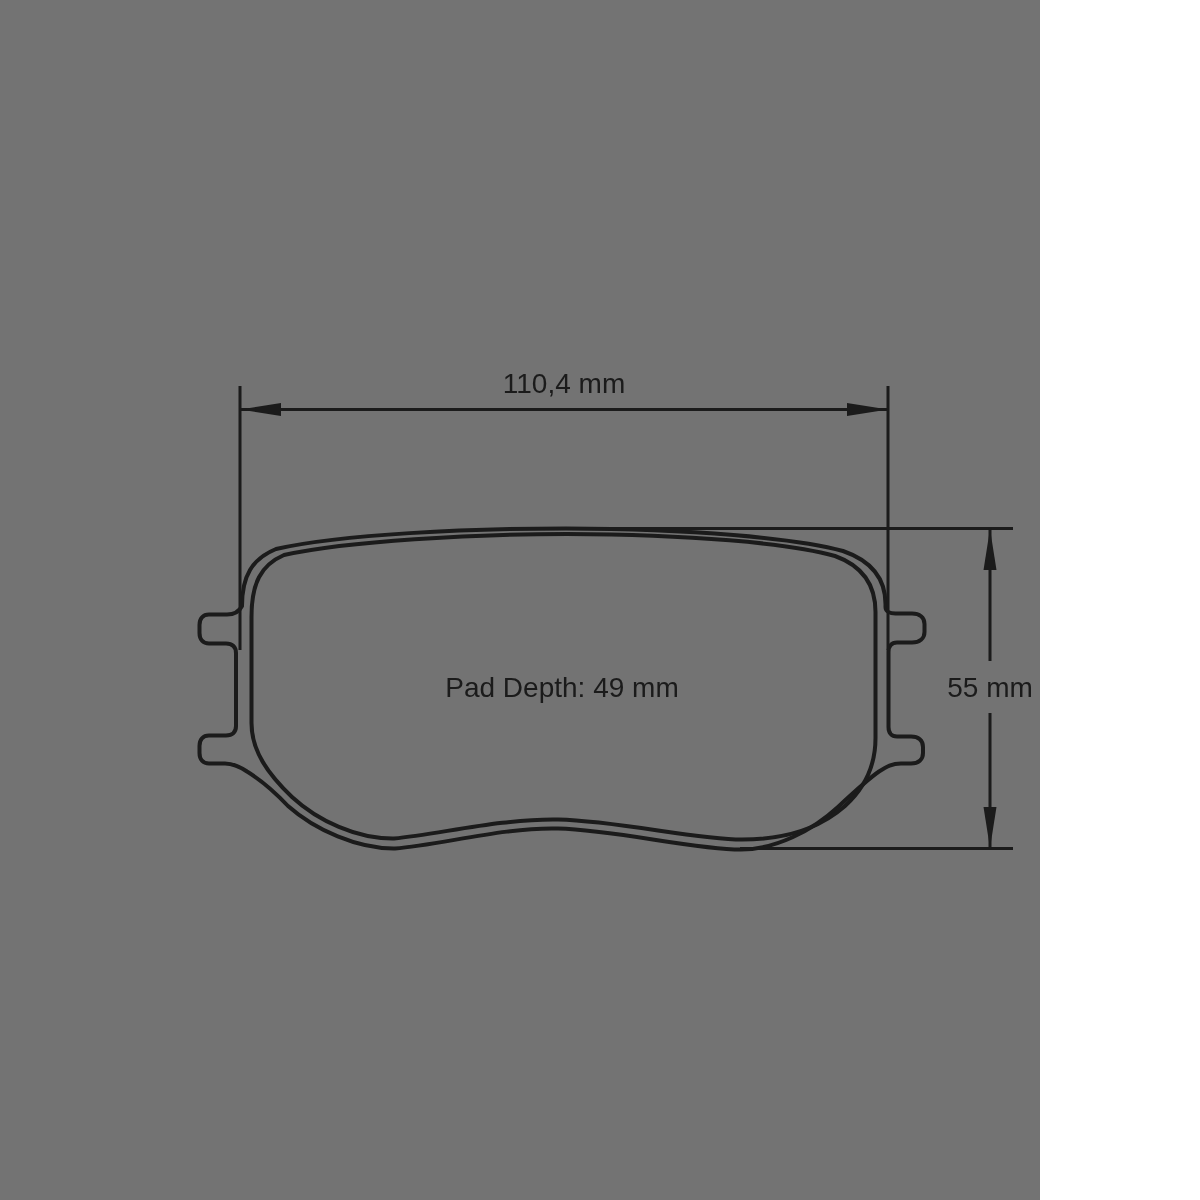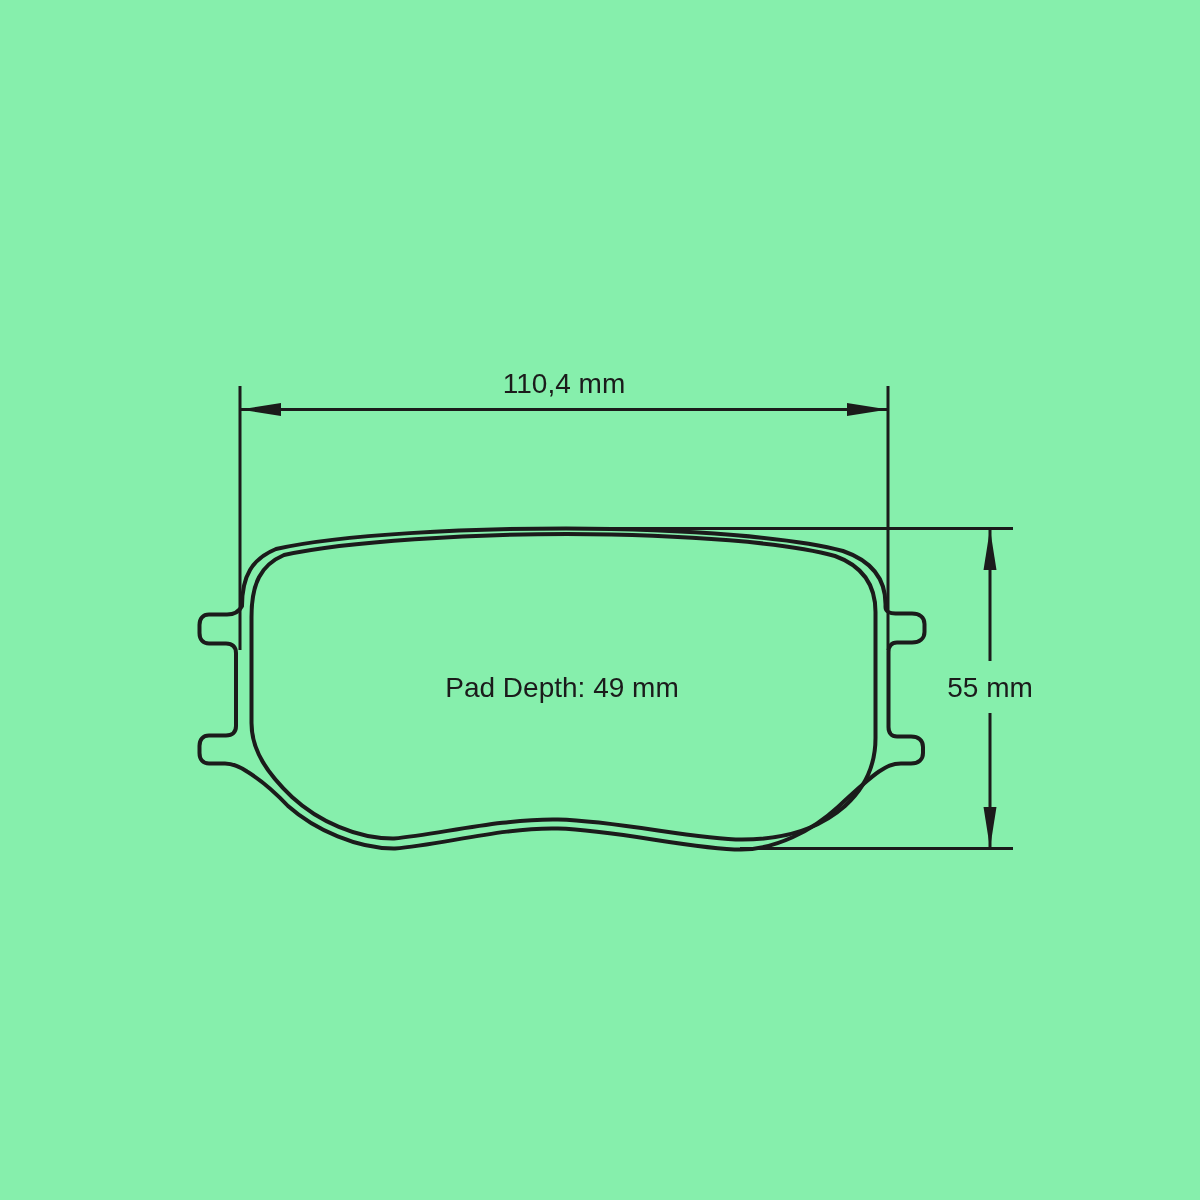--- a/index.html
+++ b/index.html
@@ -2,23 +2,23 @@
 <html><head>
 <meta charset="utf-8">
 <style>
   html, body {
     margin: 0;
     padding: 0;
     background: #ffffff;
   }
   .canvas {
     position: relative;
-    width: 1200px;
+    width: 1040px;
     height: 1200px;
-    background: #86efac;
+    background: #737373;
     overflow: hidden;
   }
   svg { display: block; }
   .dim-text {
     font-family: "Liberation Sans", "DejaVu Sans", sans-serif;
     font-size: 28px;
     font-weight: 400;
   }
 </style>
 </head>

